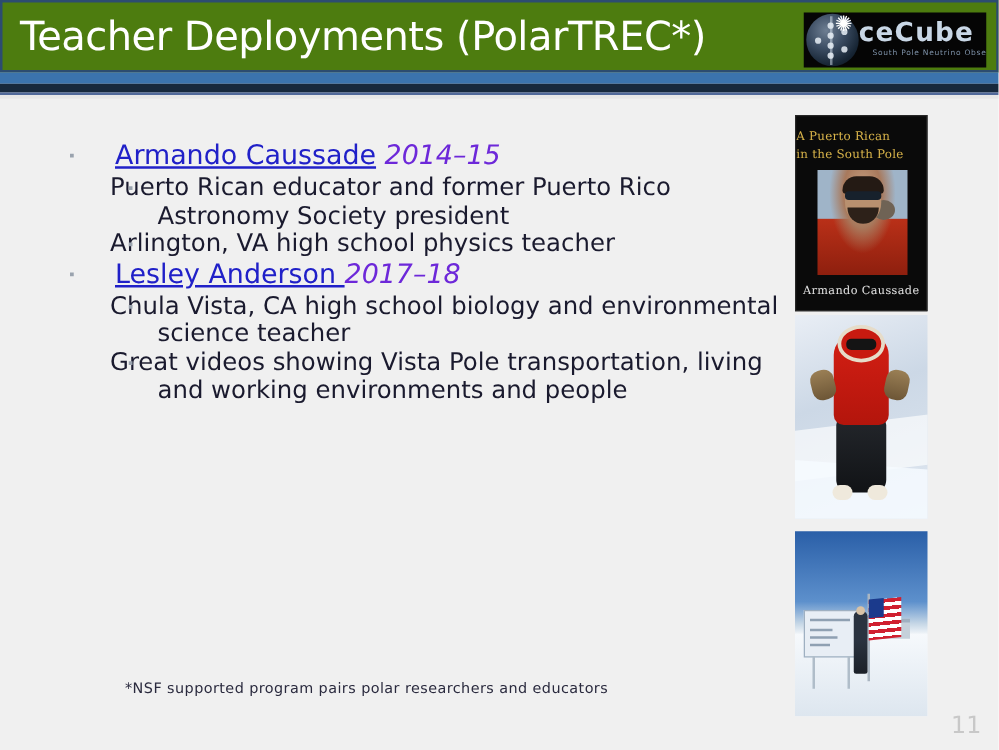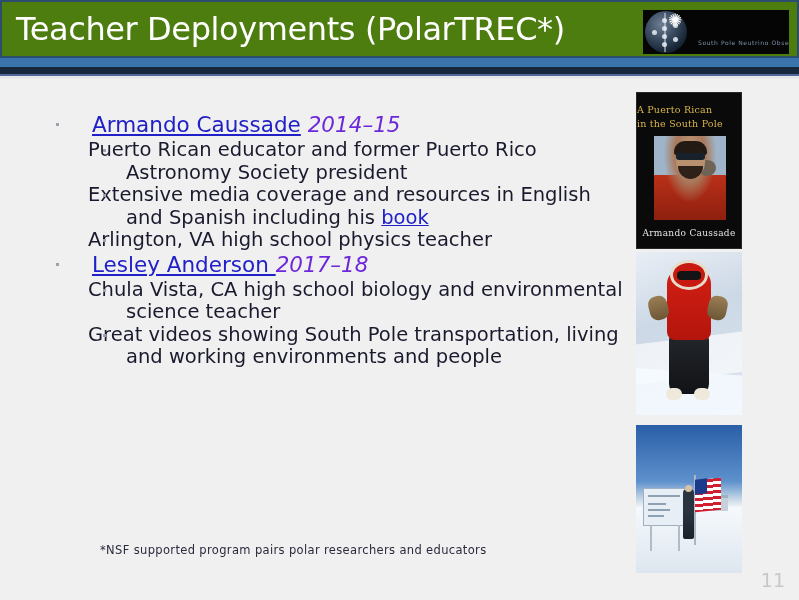--- a/index.html
+++ b/index.html
@@ -436,52 +436,50 @@
         <div class="strand"></div>
         <div class="dot" style="left:17px;top:7px;"></div>
         <div class="dot" style="left:17px;top:15px;"></div>
         <div class="dot" style="left:17px;top:23px;"></div>
         <div class="dot" style="left:17px;top:31px;"></div>
         <div class="dot" style="left:28px;top:12px;"></div>
         <div class="dot" style="left:28px;top:26px;"></div>
         <div class="dot" style="left:7px;top:19px;"></div>
       </div>
       <div class="logo-burst">✺</div>
+      <div class="logo-word">ceCube</div>
       <div class="logo-sub">South Pole Neutrino Observatory</div>
     </div>
   </div>
   <div class="header-stripe-blue"></div>
   <div class="header-stripe-dark"></div>
   <div class="header-stripe-thin"></div>
   <div class="header-stripe-pad"></div>
 
   <div class="content">
 
     <div class="l1">
       <span class="bullet"></span><span class="lnk">Armando Caussade</span><span class="plain"> 2014–15</span>
     </div>
     <div class="l2">
       <span class="bullet"></span><span>Puerto Rican educator and former Puerto Rico Astronomy Society president</span>
     </div>
-    <div class="l2">
-      <span class="bullet"></span><span>Extensive media coverage and resources in English and Spanish including his </span><span class="lnk">book</span>
-    </div>
 
     <div class="l2">
       <span class="bullet"></span><span>Arlington, VA high school physics teacher</span>
     </div>
 
     <div class="l1">
       <span class="bullet"></span><span class="lnk">Lesley Anderson </span><span class="plain">2017–18</span>
     </div>
     <div class="l2">
       <span class="bullet"></span><span>Chula Vista, CA high school biology and environmental science teacher</span>
     </div>
     <div class="l2">
-      <span class="bullet"></span><span>Great videos showing South Pole transportation, living and working environments and people</span>
+      <span class="bullet"></span><span>Great videos showing Vista Pole transportation, living and working environments and people</span>
     </div>
 
   </div>
 
   <div class="footnote">*NSF supported program pairs polar researchers and educators</div>
   <div class="pagenum">11</div>
 
   <div class="photo" id="photo-book">
     <div class="bk-t1">A Puerto Rican</div>
     <div class="bk-t2">in the South Pole</div>

